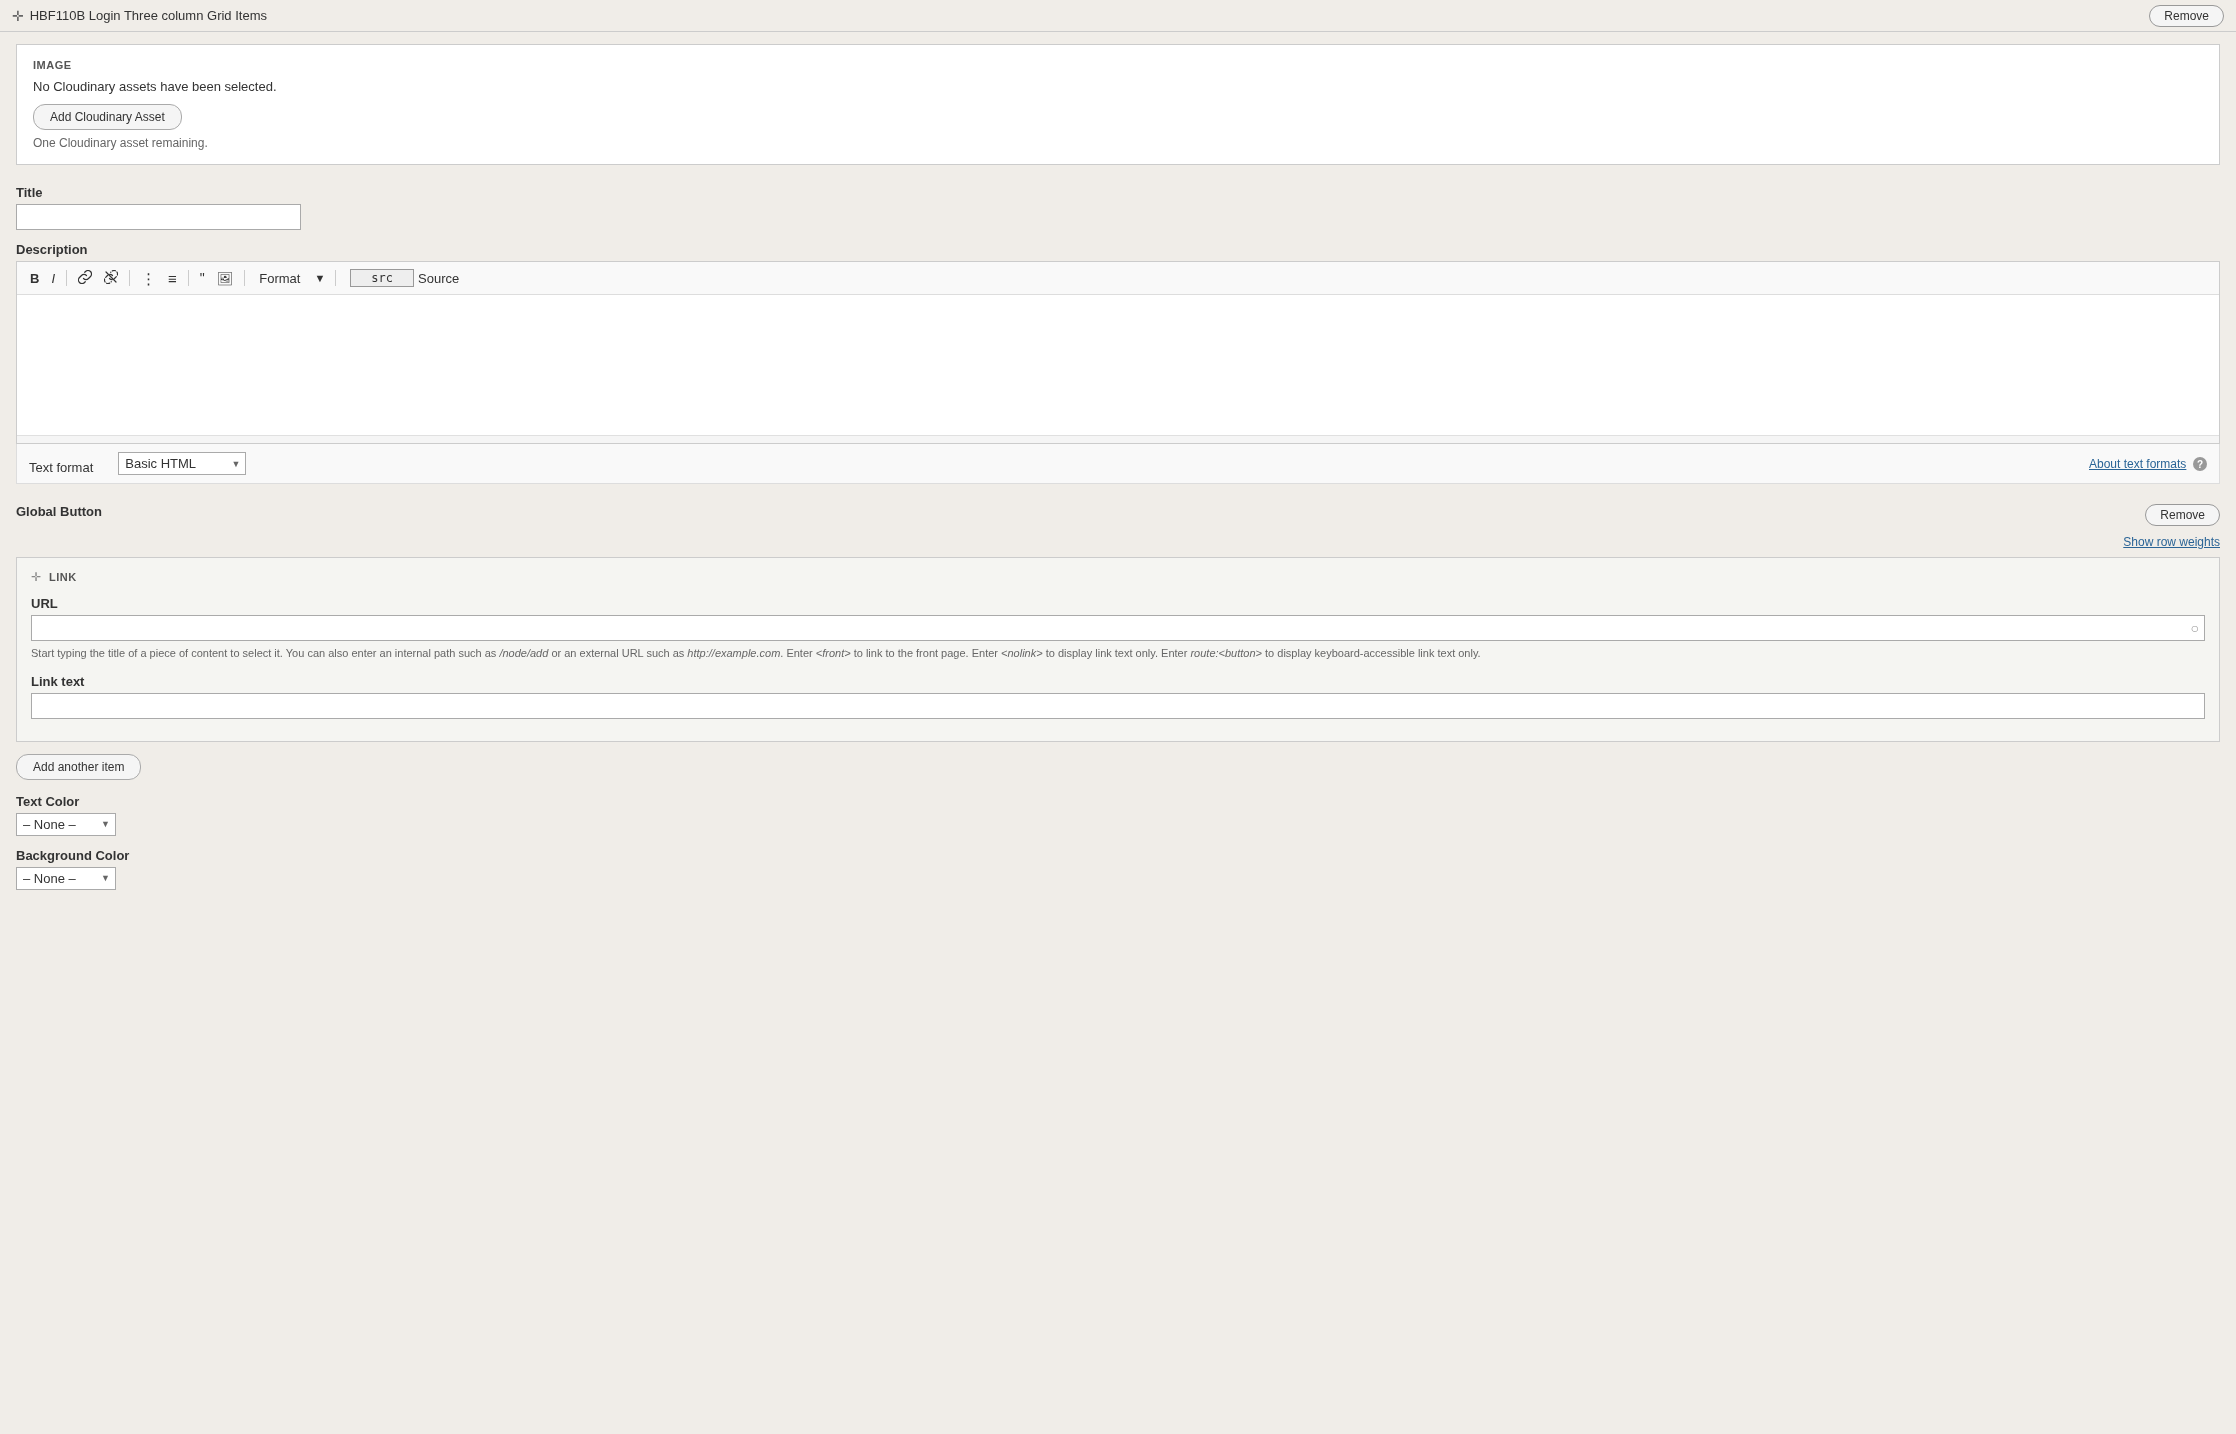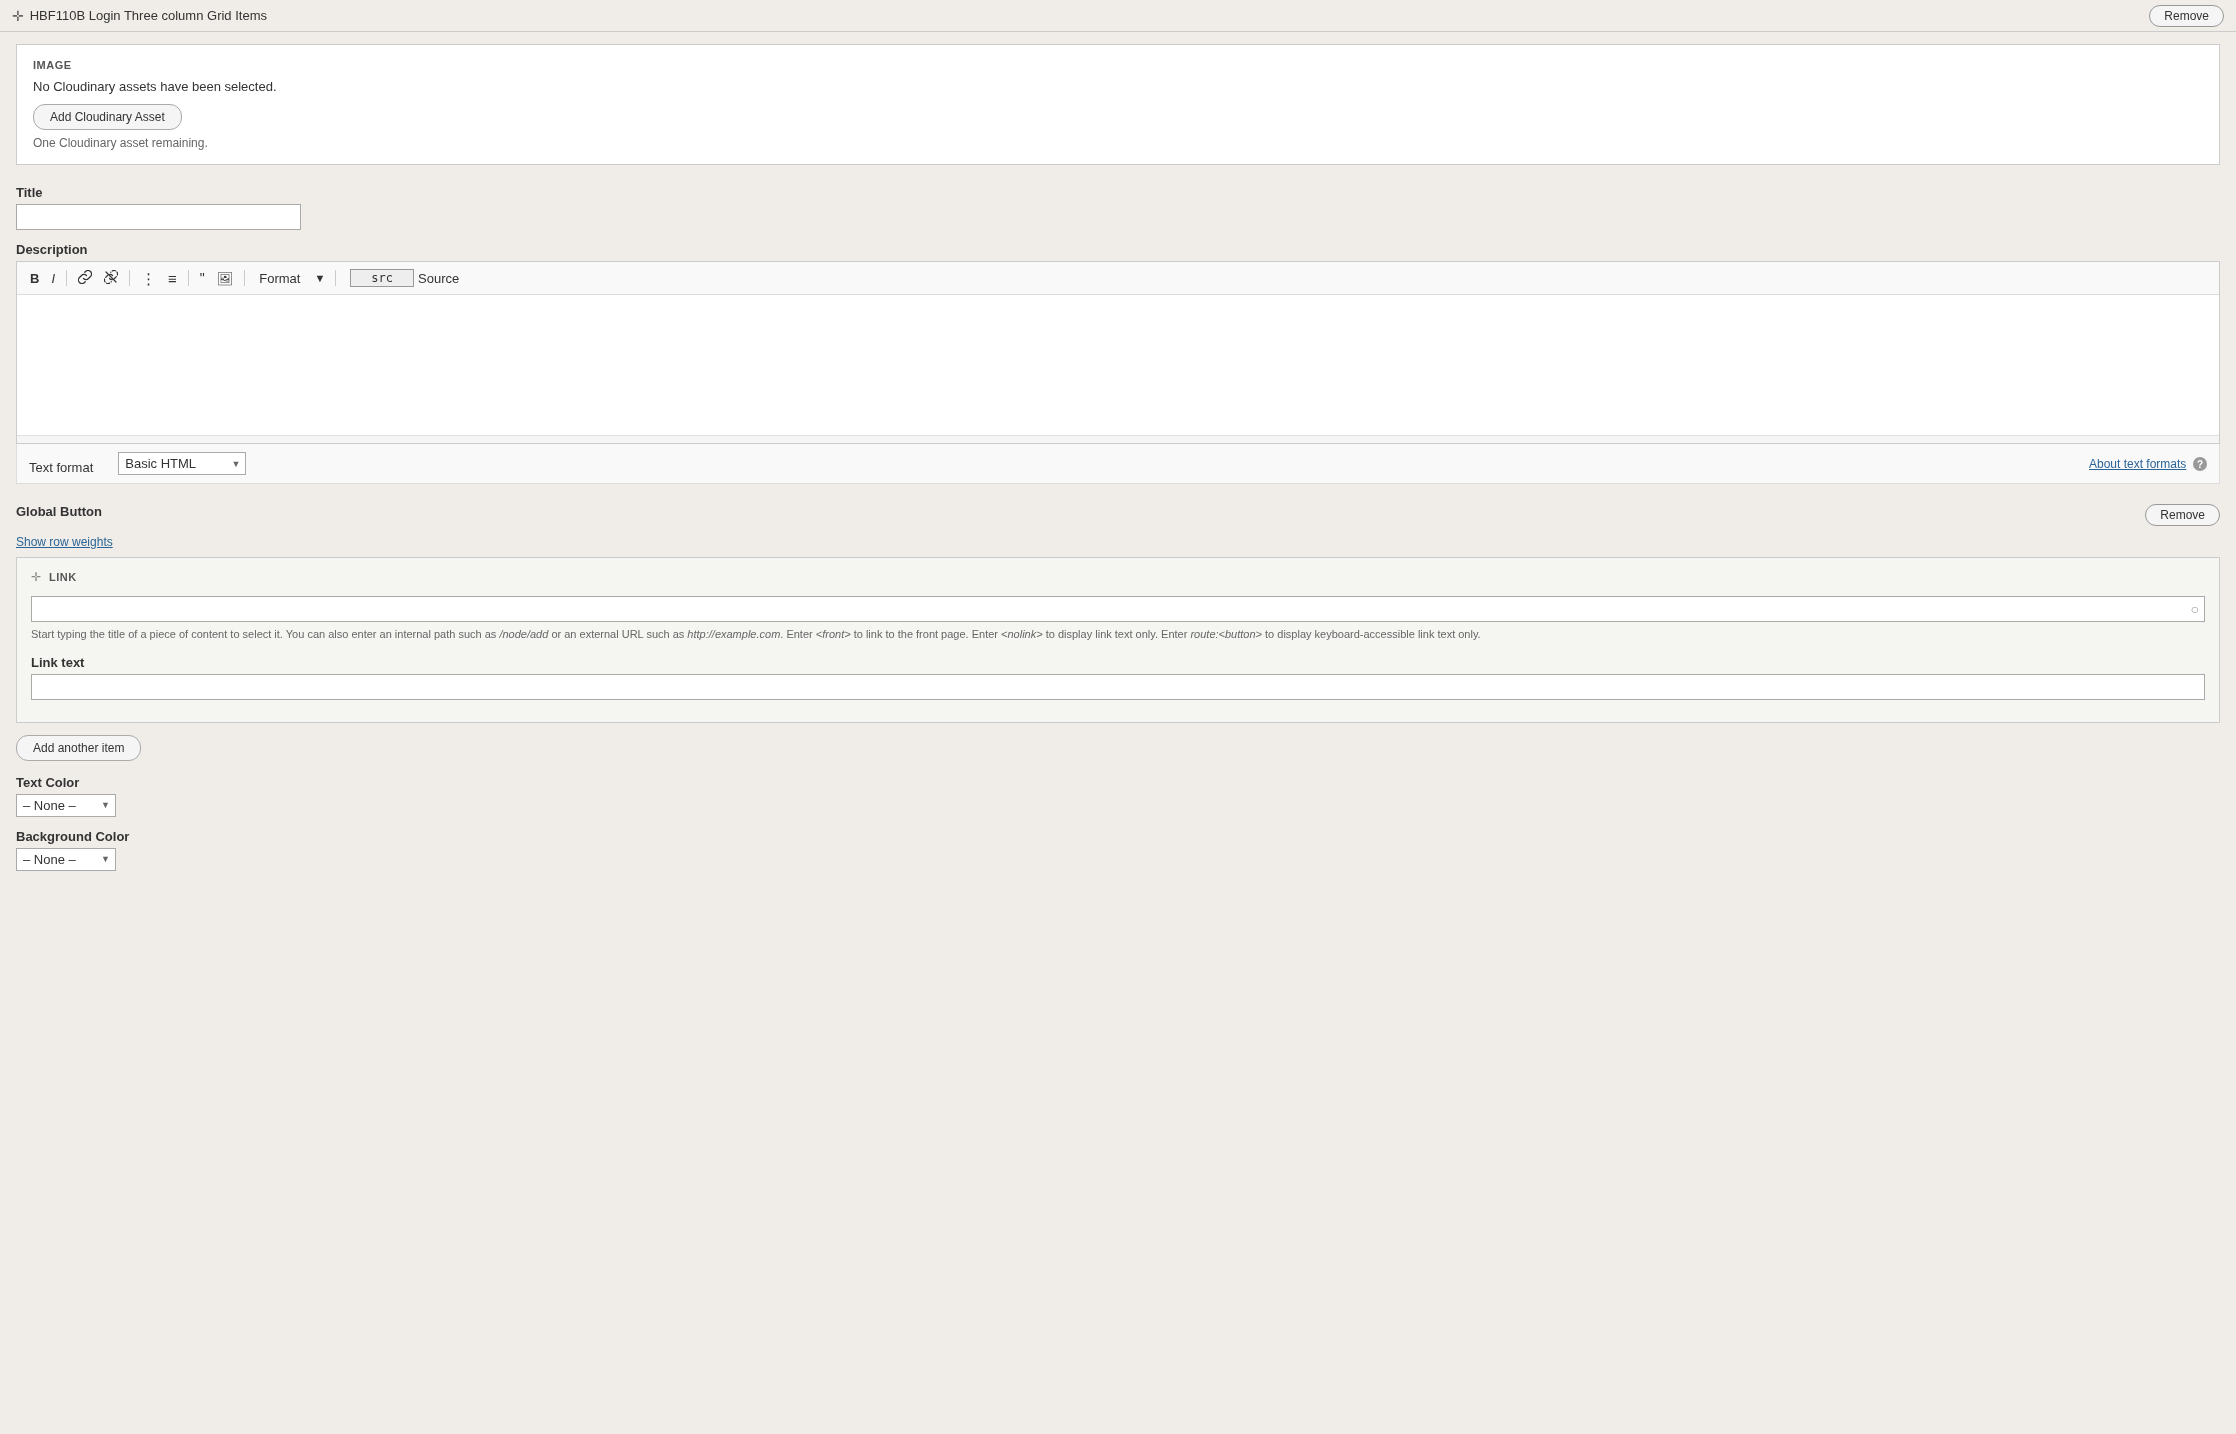--- a/index.html
+++ b/index.html
@@ -265,21 +265,21 @@
     .btn-remove-small {
       border: 1px solid #999;
       background: #f5f5f5;
       border-radius: 12px;
       padding: 3px 14px;
       font-size: 12px;
       cursor: pointer;
       color: #333;
     }
     .show-row-weights {
-      text-align: left;
+      text-align: right;
       margin-bottom: 8px;
     }
     .show-row-weights a {
       font-size: 12px;
       color: #2a6496;
       text-decoration: underline;
       cursor: pointer;
     }
 
     
@@ -498,20 +498,21 @@
   </div>
 
   
   <div class="link-section">
     <div class="link-header">
       <span class="drag-handle">✛</span>
       <span class="link-section-label">LINK</span>
     </div>
 
     <div class="field-row">
+      <div class="field-label">URL</div>
       <div class="url-input-wrapper">
         <input type="text" class="url-input" value="" style="">
         <span class="url-clear-icon">○</span>
       </div>
       <div class="url-help-text">
         Start typing the title of a piece of content to select it. You can also enter an internal path such as <em>/node/add</em> or an external URL such as <em>http://example.com</em>. Enter <em>&lt;front&gt;</em> to link to the front page. Enter <em>&lt;nolink&gt;</em> to display link text only. Enter <em>route:&lt;button&gt;</em> to display keyboard-accessible link text only.
       </div>
     </div>
 
     <div class="field-row">

